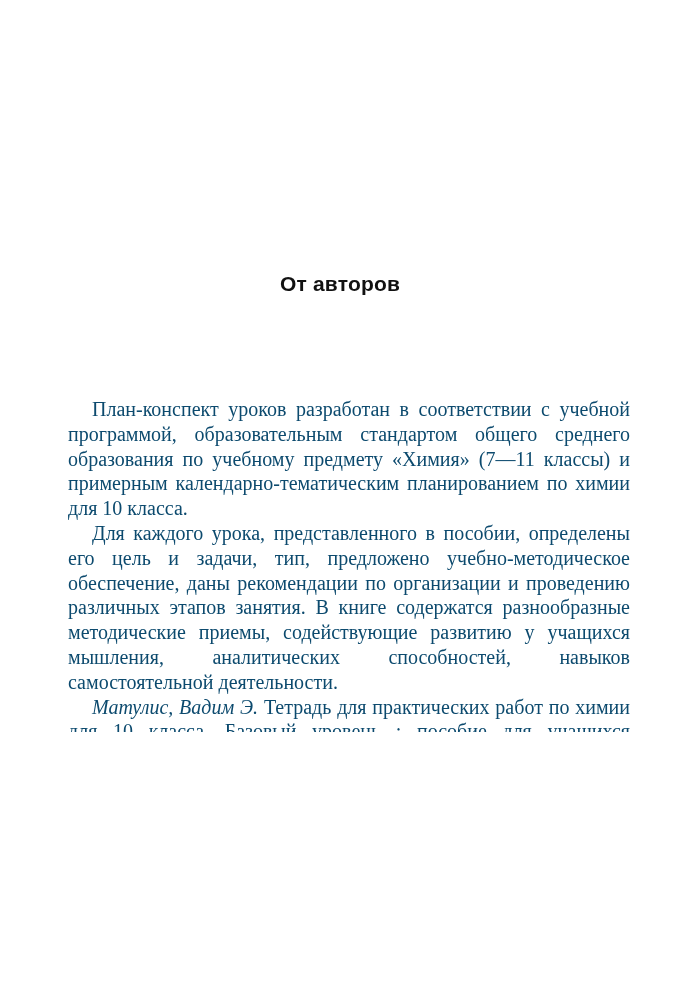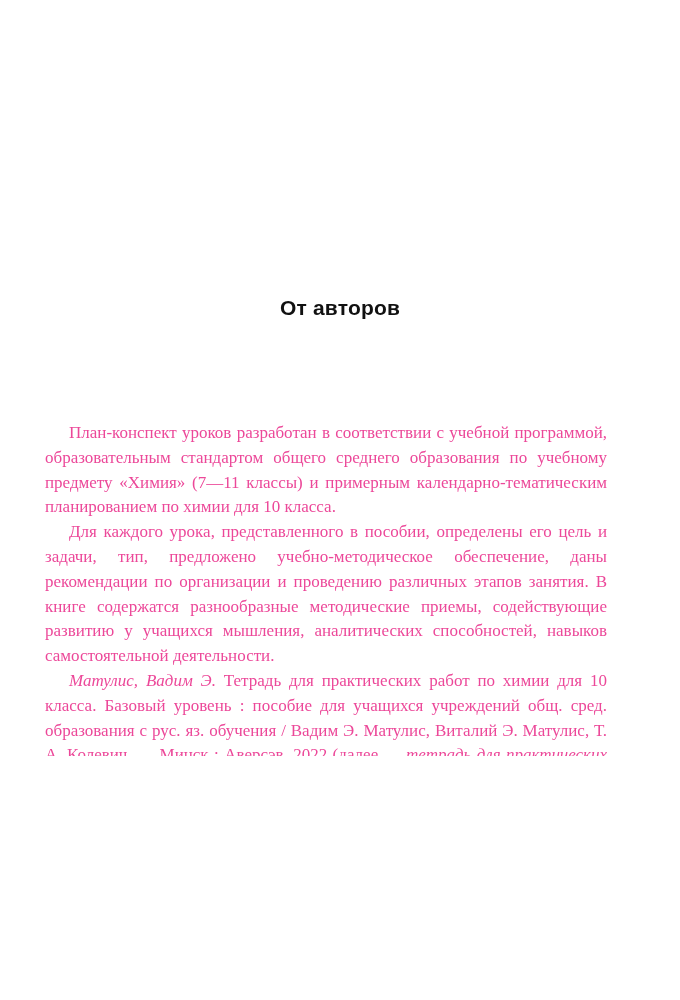--- a/index.html
+++ b/index.html
@@ -9,43 +9,42 @@
     background: #ffffff;
     font-family: "Liberation Serif", serif;
   }
   .page {
     position: relative;
     width: 680px;
     height: 732px;
     background: #ffffff;
     overflow: hidden;
     color: #181818;
-    margin-top: 24px;
   }
   .title {
     position: absolute;
     top: 272px;
     left: 0;
     width: 100%;
     text-align: center;
     font-family: "Liberation Sans", sans-serif;
     font-weight: bold;
     font-size: 21px;
     letter-spacing: 0.2px;
     color: #111111;
   }
   .body-text {
     position: absolute;
     top: 397px;
-    left: 45px;
+    left: 68px;
     width: 562px;
-    font-size: 17px;
+    font-size: 20px;
     line-height: 24.8px;
     text-align: justify;
-    color: #ec4899;
+    color: #0c4a6e;
   }
   .para {
     text-indent: 24px;
     margin: 0;
   }
   .run { font-style: normal; }
   .run.italic { font-style: italic; }
   .page-number-badge {
     position: absolute;
     left: 50%;

